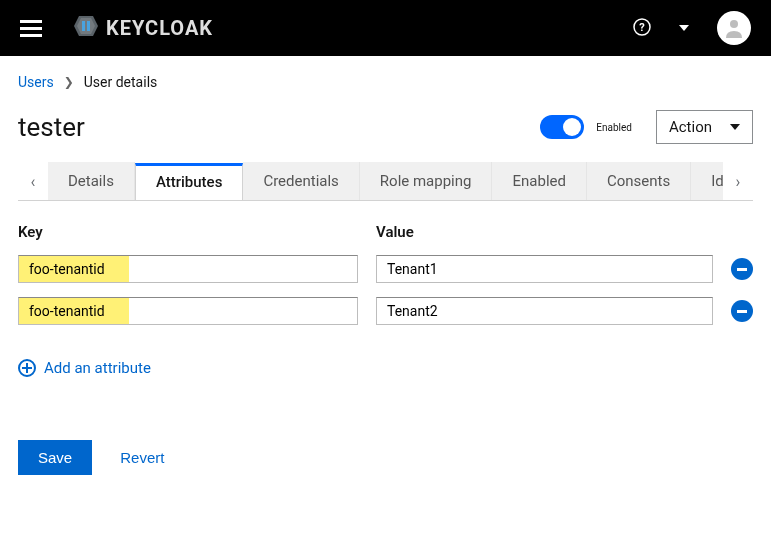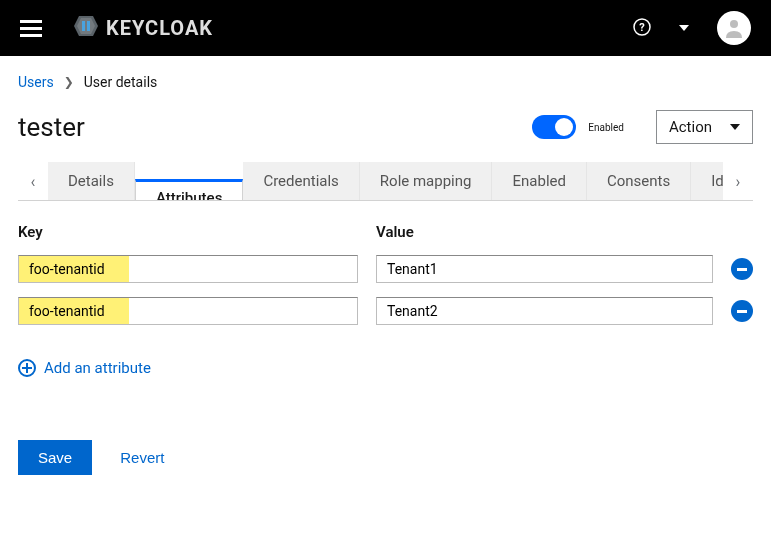--- a/index.html
+++ b/index.html
@@ -15,34 +15,34 @@
     .help-icon { color: #fff; cursor: pointer; }
     .caret-down { width: 0; height: 0; border-left: 5px solid transparent; border-right: 5px solid transparent; border-top: 6px solid #fff; cursor: pointer; }
     .avatar { width: 34px; height: 34px; border-radius: 50%; background: #fff; display: flex; align-items: center; justify-content: center; cursor: pointer; }
     
     .content { padding: 18px 18px 30px 18px; }
     .breadcrumb { display: flex; align-items: center; gap: 10px; font-size: 14px; margin-bottom: 20px; }
     .breadcrumb a { color: #0066cc; text-decoration: none; cursor: pointer; }
     .breadcrumb .sep { color: #666; font-size: 12px; }
     .breadcrumb .current { color: #151515; }
     
-    .page-header { display: flex; align-items: center; margin-bottom: 18px; gap: 8px; }
+    .page-header { display: flex; align-items: center; margin-bottom: 18px; }
     .page-title { font-size: 26px; font-weight: 400; flex: 1; }
     .toggle-wrap { display: flex; align-items: center; gap: 12px; margin-right: 24px; }
     .switch { position: relative; width: 44px; height: 24px; background: #0066ff; border-radius: 12px; cursor: pointer; }
     .switch-knob { position: absolute; right: 3px; top: 3px; width: 18px; height: 18px; background: #fff; border-radius: 50%; }
     .toggle-label { font-size: 10px; }
     .action-dropdown { border: 1px solid #8a8d90; background: #fff; padding: 7px 12px; display: flex; align-items: center; gap: 18px; cursor: pointer; font-size: 15px; }
     .action-dropdown .dd-caret { width: 0; height: 0; border-left: 5px solid transparent; border-right: 5px solid transparent; border-top: 6px solid #151515; }
     
     .tabs-wrap { display: flex; align-items: center; border-bottom: 1px solid #d2d2d2; }
     .tab-scroll-btn { width: 30px; height: 38px; display: flex; align-items: center; justify-content: center; cursor: pointer; font-size: 16px; color: #6a6e73; }
     .tabs { display: flex; flex: 1; overflow: hidden; }
     .tab { padding: 10px 20px; color: #555; background: #f0f0f0; border-right: 1px solid #e5e5e5; cursor: pointer; white-space: nowrap; font-size: 15px; }
-    .tab.active { background: #fff; color: #151515; border-top: 3px solid #0066ff; padding-top: 7px; border-right: 1px solid #d2d2d2; border-left: 1px solid #d2d2d2; position: relative; top: 17px; font-weight: 500;}
+    .tab.active { background: #fff; color: #151515; border-top: 3px solid #0066ff; padding-top: 7px; border-right: 1px solid #d2d2d2; border-left: 1px solid #d2d2d2; position: relative; top: 1px; font-weight: 500;}
     
     .attrs-section { margin-top: 22px; }
     .attrs-headers { display: flex; gap: 18px; margin-bottom: 14px; }
     .col-key { flex: 0 0 340px; font-weight: 600; font-size: 15px; }
     .col-value { flex: 1; font-weight: 600; font-size: 15px; }
     .attr-row { display: flex; gap: 18px; align-items: center; margin-bottom: 14px; }
     .attr-input { height: 28px; border: 1px solid #bdbdbd; border-top-color: #888; padding: 0 10px; font-size: 14px; background: #fff; font-family: inherit; }
     .attr-key-input { flex: 0 0 340px; }
     .attr-value-input { flex: 1; }
     .attr-key-input.highlight { background: linear-gradient(to right, #fff176 0, #fff176 110px, #fff 110px); }

